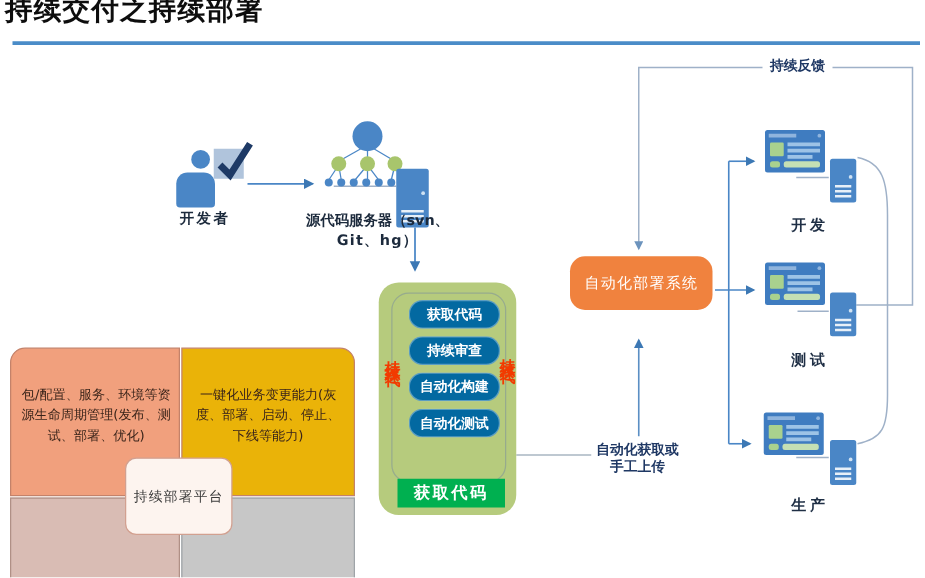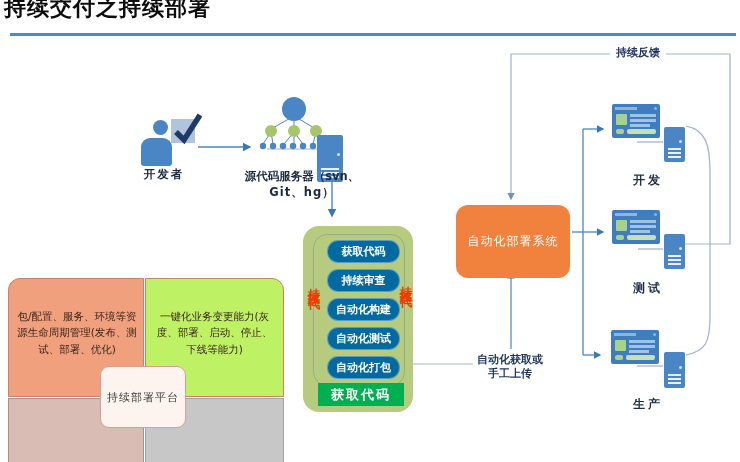--- a/index.html
+++ b/index.html
@@ -53,33 +53,33 @@
   .pill { position:absolute; left:24px; width:73px; height:23px; background:#0369a1; border:1px solid rgba(255,255,255,.35);
           border-radius:11px; color:#fff; font-size:11px; font-weight:bold; text-align:center; line-height:21px; white-space:nowrap; }
   .iter { position:absolute; writing-mode:vertical-rl; text-orientation:upright; color:#f23b00; font-weight:bold;
           font-size:12.5px; letter-spacing:3px; }
   #iter-l { left:2px; top:52px; }
   #iter-r { left:94px; top:50px; }
   #ci-banner { position:absolute; left:15px; top:157px; width:86px; height:23px; background:#00b050; color:#fff;
                font-size:13px; font-weight:bold; text-align:center; line-height:23px; letter-spacing:2px; }
 
   
-  #deploy-box { left:456px; top:205px; width:114px; height:73px; background:#f0823e; border-radius:12px;
+  #deploy-box { left:456px; top:205px; width:114px; height:43px; background:#f0823e; border-radius:12px;
                 display:flex; align-items:center; justify-content:center; color:#fff; font-size:12px; letter-spacing:1px; }
   .tiny-label { font-size:11px; font-weight:bold; color:#1f3864; text-align:center; white-space:nowrap; }
   #upl-1 { left:468px; top:352px; width:84px; }
   #upl-2 { left:468px; top:366px; width:84px; }
   #fb-label { left:610px; top:47px; width:56px; height:12px; line-height:12px; background:#fff; }
 
   
   #matrix { left:8px; top:278px; width:276px; height:190px; }
   #matrix > div { position:absolute; }
   .q { font-size:10.5px; color:#3a241a; line-height:1.55; text-align:center; }
   #q-tl { left:0; top:0; width:136px; height:119px; background:#f1a07d; border:1px solid #c4826a; border-radius:12px 0 0 0; padding:29px 5px 0 7px; }
-  #q-tr { left:137px; top:0; width:139px; height:119px; background:#bef264; border:1px solid #c4826a; border-radius:0 12px 0 0; padding:29px 6px 0 6px; }
+  #q-tr { left:137px; top:0; width:139px; height:119px; background:#eab308; border:1px solid #c4826a; border-radius:0 12px 0 0; padding:29px 6px 0 6px; }
   #q-bl { left:0; top:120px; width:136px; height:70px; background:#d9bcb4; border:1px solid #b09086; }
   #q-br { left:137px; top:120px; width:139px; height:70px; background:#c7c7c7; border:1px solid #9fa4a8; }
   #q-center { left:92px; top:88px; width:86px; height:62px; background:#fdf4ef; border:1px solid #d2a090; border-radius:9px;
               display:flex; align-items:center; justify-content:center; font-size:11px; color:#3a3a3a; letter-spacing:1px; }
   #q-partial { left:30px; top:171px; width:230px; font-size:10.5px; color:#3a241a; white-space:nowrap; }
 </style>
 </head>
 <body>
 
 <div id="page">
@@ -165,21 +165,20 @@
   </div>
   <div id="src-l1" class="abs lay small-label">源代码服务器（svn、</div>
   <div id="src-l2" class="abs lay small-label">Git、hg）</div>
 
   <div id="ci-box" class="abs lay">
     <div id="ci-outline"></div>
     <div class="pill" style="top:14px;">获取代码</div>
     <div class="pill" style="top:43px;">持续审查</div>
     <div class="pill" style="top:72px;">自动化构建</div>
     <div class="pill" style="top:101px;">自动化测试</div>
-    <div class="pill" style="top:130px;">自动化打包</div>
     <div id="iter-l" class="iter">持续迭代</div>
     <div id="iter-r" class="iter">持续迭代</div>
     <div id="ci-banner">获取代码</div>
   </div>
 
   <div id="deploy-box" class="abs lay">
     <span>自动化部署系统</span>
   </div>
   <div id="upl-1" class="abs lay tiny-label">自动化获取或</div>
   <div id="upl-2" class="abs lay tiny-label">手工上传</div>

